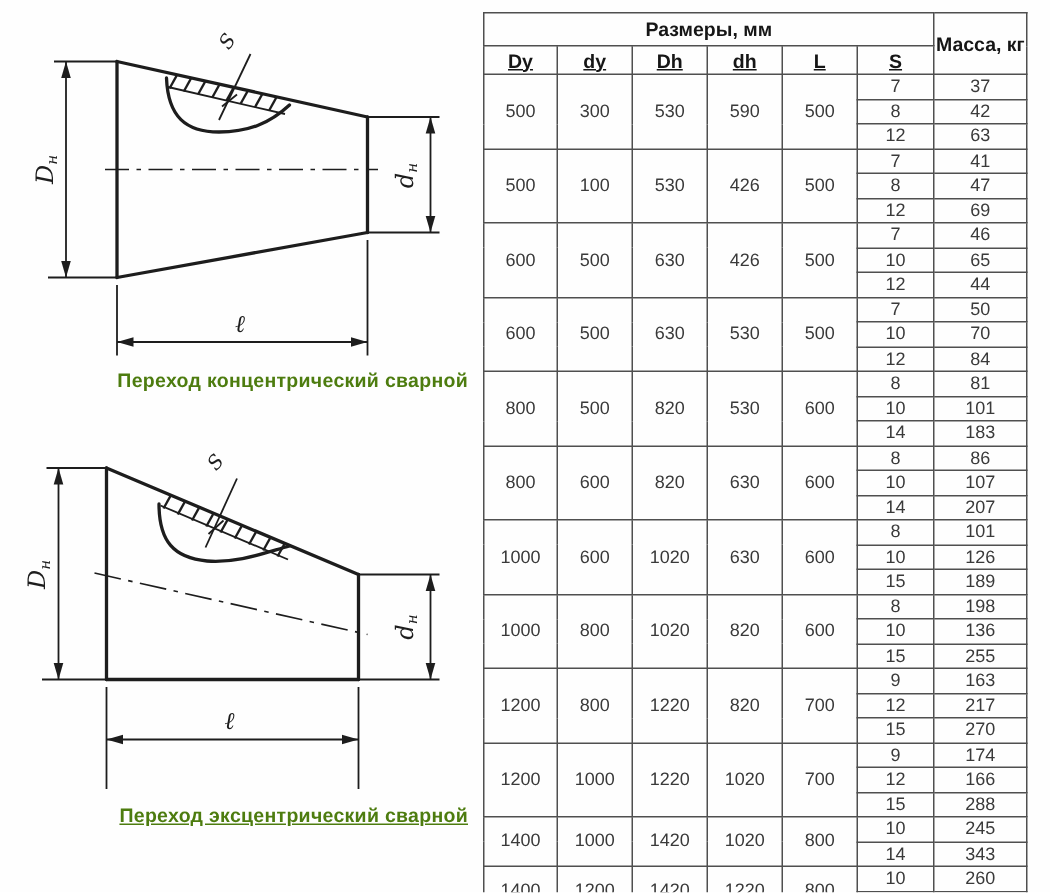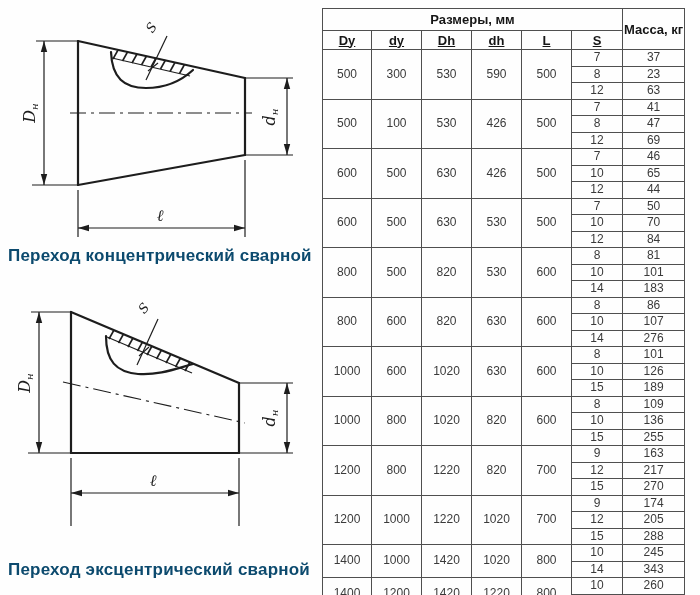--- a/index.html
+++ b/index.html
@@ -2,24 +2,24 @@
 <html><head>
 <meta charset="utf-8">
 <style>
   html,body{margin:0;padding:0;background:#ffffff;}
   #page{position:relative;width:700px;height:595px;background:#fefefe;overflow:hidden;
         font-family:"Liberation Sans",sans-serif;}
   
   .draw-svg{position:absolute;left:0;}
   #svg-concentric{top:0;width:318px;height:280px;}
   #svg-eccentric{top:293px;width:318px;height:265px;}
-  .caption{position:absolute;left:8px;width:304px;text-align:left;
-           font-size:17px;font-weight:bold;color:#0c4a6e;letter-spacing:.2px;}
+  .caption{position:absolute;left:8px;width:304px;text-align:right;
+           font-size:13px;font-weight:bold;color:#4d7c0f;letter-spacing:.2px;}
   #caption-concentric{top:246px;}
-  #caption-eccentric{top:560px;}
+  #caption-eccentric{top:536px;text-decoration:underline;}
   .body-line{stroke:#1d1d1d;stroke-width:2.2;fill:none;stroke-linecap:round;}
   .thin-line{stroke:#1d1d1d;stroke-width:1.2;fill:none;}
   .dim-line{stroke:#1d1d1d;stroke-width:1.2;fill:none;}
   .center-line{stroke:#1d1d1d;stroke-width:1.1;fill:none;}
   .hatch{stroke:#1d1d1d;stroke-width:1.6;fill:none;}
   .dim-text{font-family:"DejaVu Serif",serif;font-style:italic;font-size:16px;fill:#1d1d1d;}
   .dim-sub{font-size:10px;}
   .s-text{font-family:"DejaVu Serif",serif;font-style:italic;font-size:13px;fill:#1d1d1d;}
   .len-text{font-family:"DejaVu Serif",serif;font-style:italic;font-size:16px;fill:#1d1d1d;}
   
@@ -190,21 +190,21 @@
           <td rowspan="3">500</td>
           <td rowspan="3">300</td>
           <td rowspan="3">530</td>
           <td rowspan="3">590</td>
           <td rowspan="3">500</td>
           <td>7</td>
           <td>37</td>
         </tr>
         <tr>
           <td>8</td>
-          <td>23</td>
+          <td>42</td>
         </tr>
         <tr>
           <td>12</td>
           <td>63</td>
         </tr>
         <tr>
           <td rowspan="3">500</td>
           <td rowspan="3">100</td>
           <td rowspan="3">530</td>
           <td rowspan="3">426</td>
@@ -279,21 +279,21 @@
           <td rowspan="3">600</td>
           <td>8</td>
           <td>86</td>
         </tr>
         <tr>
           <td>10</td>
           <td>107</td>
         </tr>
         <tr>
           <td>14</td>
-          <td>276</td>
+          <td>207</td>
         </tr>
         <tr>
           <td rowspan="3">1000</td>
           <td rowspan="3">600</td>
           <td rowspan="3">1020</td>
           <td rowspan="3">630</td>
           <td rowspan="3">600</td>
           <td>8</td>
           <td>101</td>
         </tr>
@@ -305,21 +305,21 @@
           <td>15</td>
           <td>189</td>
         </tr>
         <tr>
           <td rowspan="3">1000</td>
           <td rowspan="3">800</td>
           <td rowspan="3">1020</td>
           <td rowspan="3">820</td>
           <td rowspan="3">600</td>
           <td>8</td>
-          <td>109</td>
+          <td>198</td>
         </tr>
         <tr>
           <td>10</td>
           <td>136</td>
         </tr>
         <tr>
           <td>15</td>
           <td>255</td>
         </tr>
         <tr>
@@ -343,21 +343,21 @@
           <td rowspan="3">1200</td>
           <td rowspan="3">1000</td>
           <td rowspan="3">1220</td>
           <td rowspan="3">1020</td>
           <td rowspan="3">700</td>
           <td>9</td>
           <td>174</td>
         </tr>
         <tr>
           <td>12</td>
-          <td>205</td>
+          <td>166</td>
         </tr>
         <tr>
           <td>15</td>
           <td>288</td>
         </tr>
         <tr>
           <td rowspan="2">1400</td>
           <td rowspan="2">1000</td>
           <td rowspan="2">1420</td>
           <td rowspan="2">1020</td>

